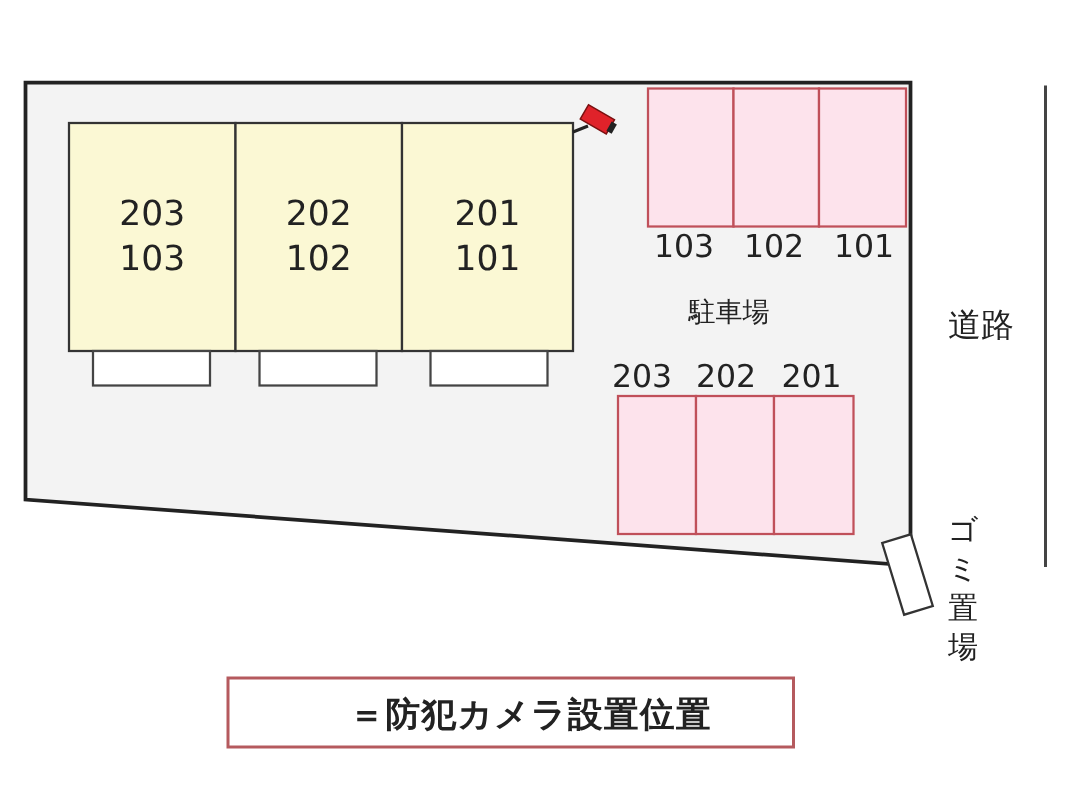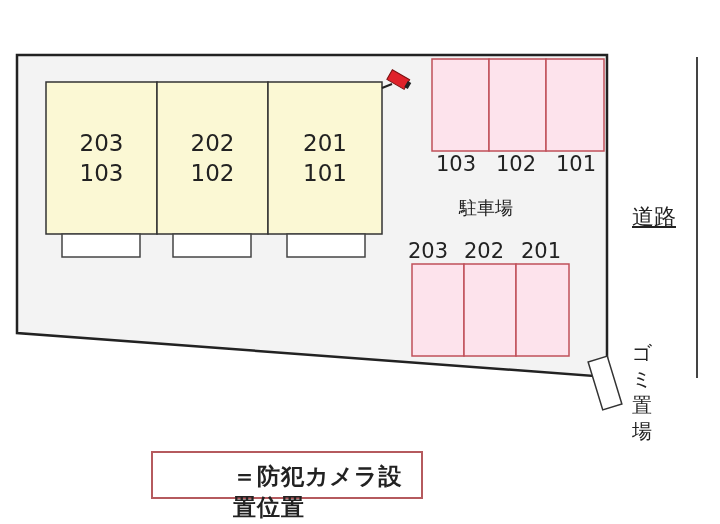--- a/index.html
+++ b/index.html
@@ -2,21 +2,21 @@
 <html><head>
 <meta charset="utf-8">
 <style>
   html, body { margin:0; padding:0; background:#ffffff; }
   body { width:720px; height:524px; position:relative; overflow:hidden;
          font-family:"DejaVu Sans", sans-serif; color:#222; }
   svg.map { position:absolute; left:0; top:0; }
   .lbl { position:absolute; font-family:"DejaVu Sans", sans-serif; color:#222; white-space:nowrap; }
   .unit-label { position:absolute; text-align:center; font-size:23px; line-height:30px; color:#222; }
   .vert { position:absolute; font-size:20px; line-height:26px; width:26px; text-align:center; }
-  .legend { position:absolute; left:151px; top:451px; width:272px; height:48px;
+  .legend { position:absolute; left:151px; top:451px; width:379px; height:48px;
             border:2px solid #b55a5e; background:#fff; box-sizing:border-box; }
   .legend-text { position:absolute; left:80px; top:8px; font-size:23px; font-weight:bold; letter-spacing:1px; color:#222; }
 </style>
 </head>
 <body>
 
 <svg class="map" width="720" height="524" viewBox="0 0 720 524">
 
   <polygon points="17,55 607,55 607,377 17,333" fill="#f3f3f3" stroke="#222" stroke-width="2.5"></polygon>
 
@@ -78,21 +78,21 @@
 <div class="lbl" style="left:436px;top:152px;font-size:21px;">103</div>
 <div class="lbl" style="left:496px;top:152px;font-size:21px;">102</div>
 <div class="lbl" style="left:556px;top:152px;font-size:21px;">101</div>
 
 <div class="lbl" style="left:459px;top:196px;font-size:18px;">駐車場</div>
 
 <div class="lbl" style="left:408px;top:239px;font-size:21px;">203</div>
 <div class="lbl" style="left:464px;top:239px;font-size:21px;">202</div>
 <div class="lbl" style="left:521px;top:239px;font-size:21px;">201</div>
 
-<div class="lbl" style="left:632px;top:202px;font-size:22px;text-decoration:underline;">道路</div>
+<div class="lbl" style="left:632px;top:202px;font-size:22px;">道路</div>
 
 <div class="vert" style="left:629px;top:340px;">
   <div>ゴ</div>
   <div>ミ</div>
   <div>置</div>
   <div>場</div>
 </div>
 
 <div class="legend">
   <span class="legend-text">＝防犯カメラ設置位置</span>

